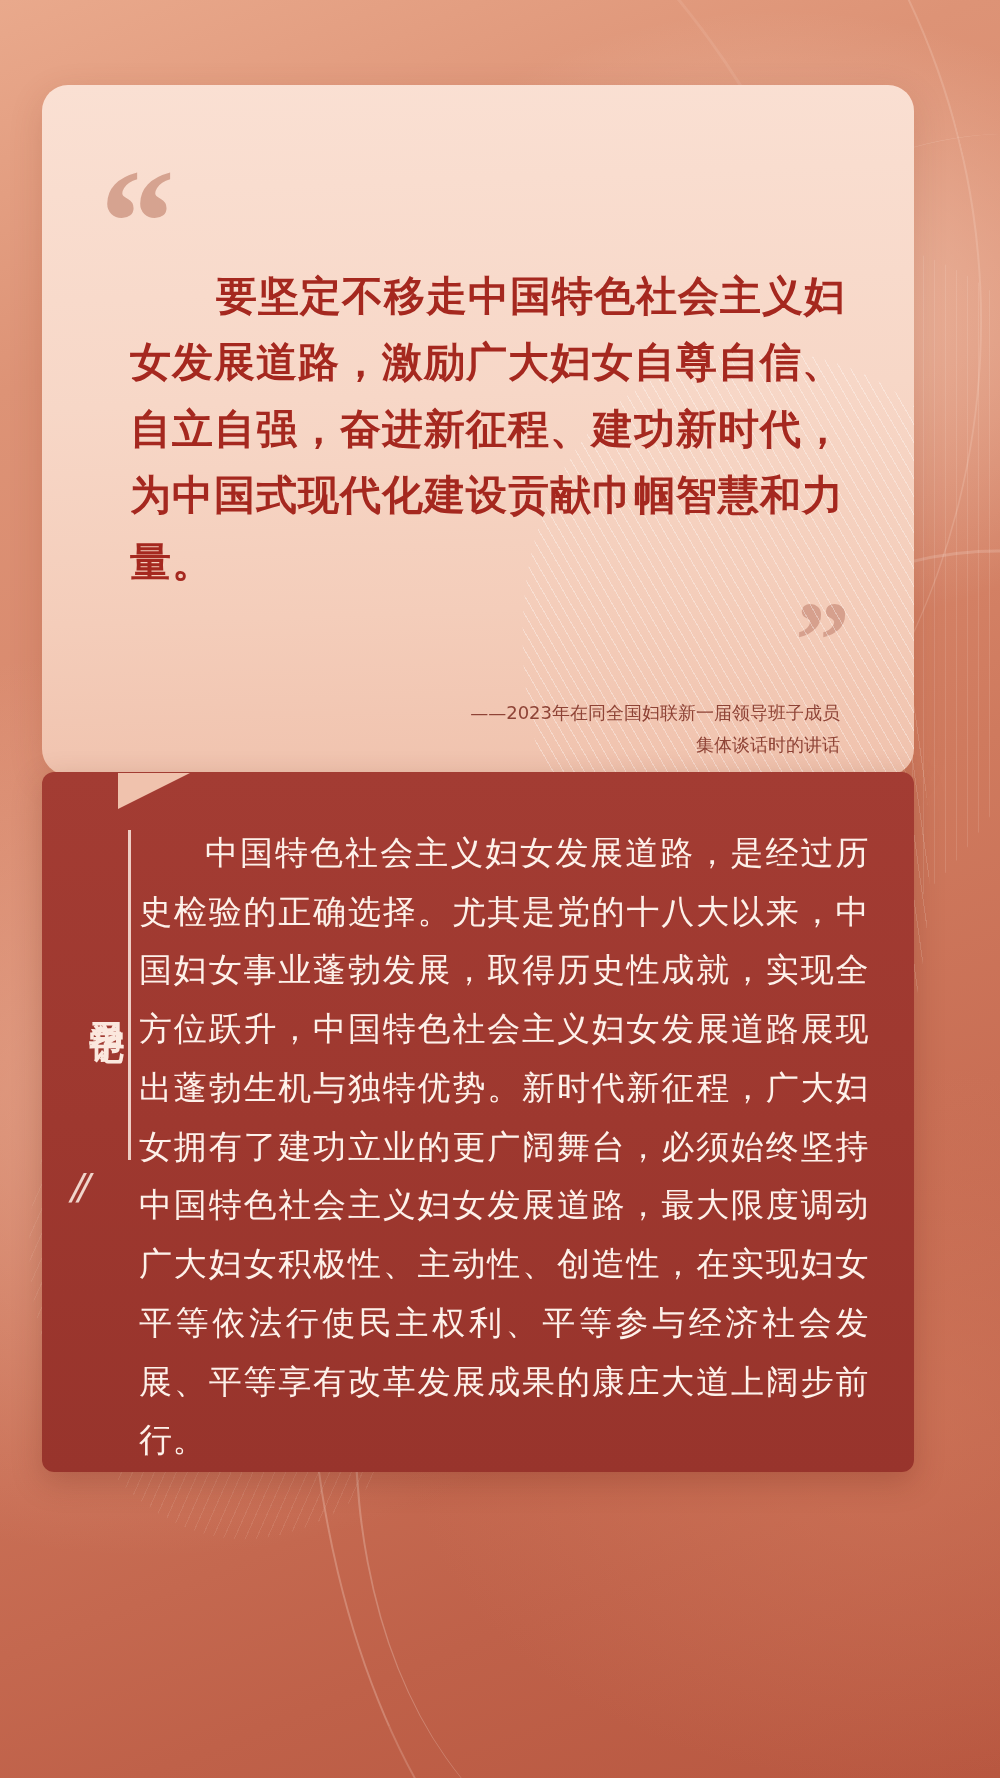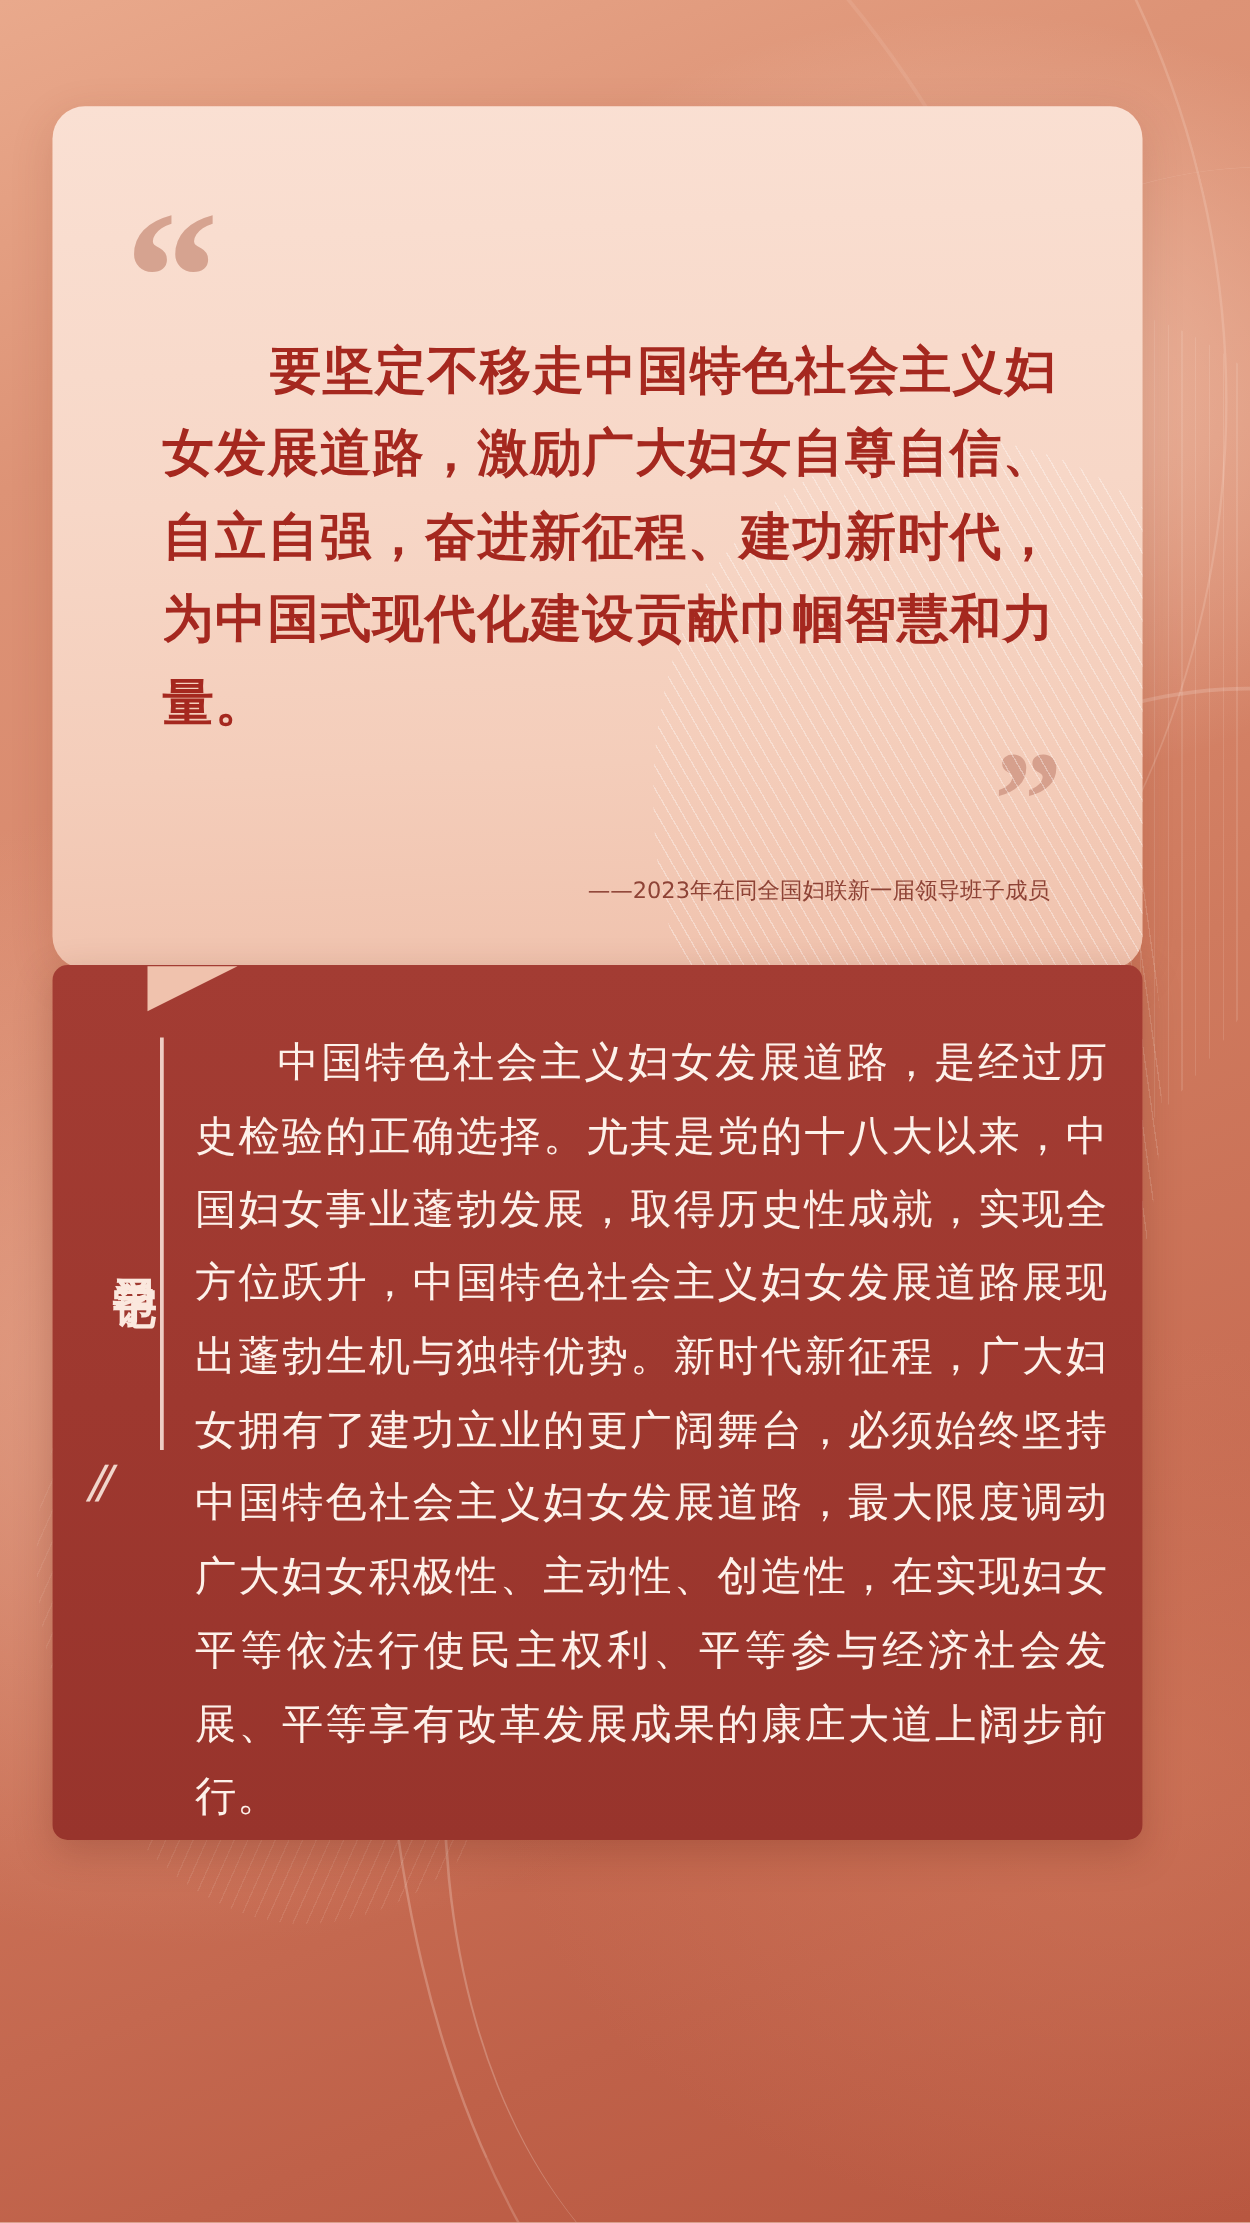--- a/index.html
+++ b/index.html
@@ -214,24 +214,24 @@
     top: 400px;
     font-family: "Liberation Sans", sans-serif;
     font-size: 40px;
     line-height: 0.8;
     color: rgba(251,232,222,0.9);
     transform: skewX(-14deg);
     letter-spacing: -4px;
   }
   .notes-body {
     position: absolute;
-    left: 114px;
+    left: 97px;
     top: 52px;
     width: 730px;
-    font-family: Liberation Mono, monospace;
+    font-family: Liberation Serif, serif;
     font-size: 33px;
     line-height: 1.78;
     color: #fdf1ea;
     letter-spacing: 0.5px;
     text-indent: 66px;
     text-align: justify;
   }
 </style>
 </head>
 <body>
@@ -245,20 +245,21 @@
   <div class="leaf leaf-a"></div>
   <div class="leaf leaf-b"></div>
   <div class="leaf leaf-c"></div>
 
   <div class="quote-card">
     <div class="quote-mark-open">“</div>
     <div class="quote-mark-close">”</div>
     <div class="quote-text">要坚定不移走中国特色社会主义妇女发展道路，激励广大妇女自尊自信、自立自强，奋进新征程、建功新时代，为中国式现代化建设贡献巾帼智慧和力量。</div>
     <div class="quote-source">
       <div>——2023年在同全国妇联新一届领导班子成员</div>
+      <div>集体谈话时的讲话</div>
     </div>
   </div>
 
   <div class="bubble-tail"></div>
 
   <div class="notes-panel">
     <div class="notes-label">学习手记</div>
     <div class="notes-slashes">//</div>
     <div class="notes-body">中国特色社会主义妇女发展道路，是经过历史检验的正确选择。尤其是党的十八大以来，中国妇女事业蓬勃发展，取得历史性成就，实现全方位跃升，中国特色社会主义妇女发展道路展现出蓬勃生机与独特优势。新时代新征程，广大妇女拥有了建功立业的更广阔舞台，必须始终坚持中国特色社会主义妇女发展道路，最大限度调动广大妇女积极性、主动性、创造性，在实现妇女平等依法行使民主权利、平等参与经济社会发展、平等享有改革发展成果的康庄大道上阔步前行。</div>
   </div>

